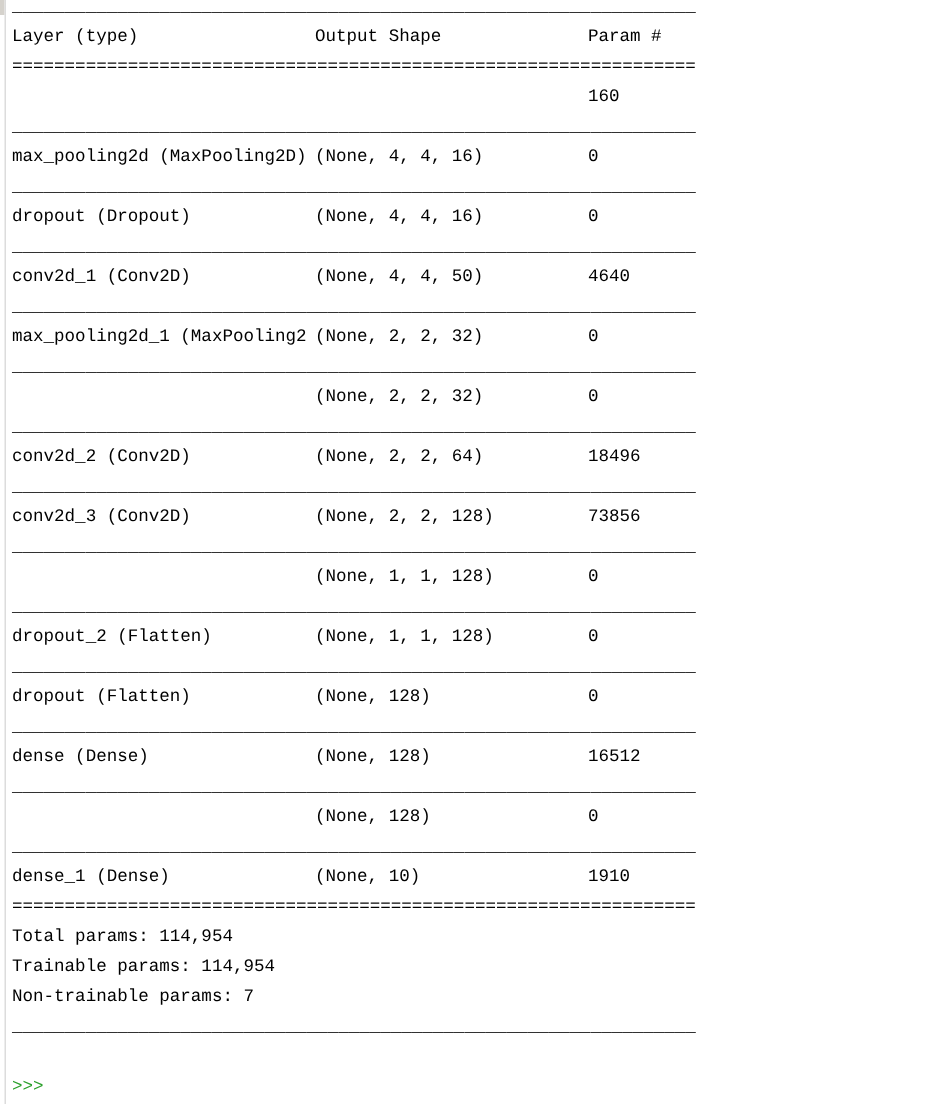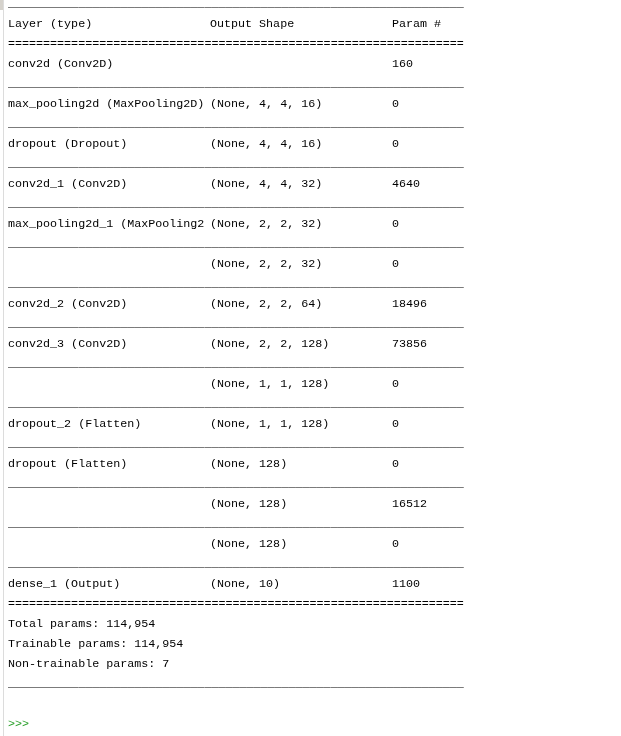--- a/index.html
+++ b/index.html
@@ -58,47 +58,47 @@
 </head>
 <body>
 
 <div class="page">
   <div class="corner-block"></div>
   <div class="left-border"></div>
   <div class="console" id="console">
       <div class="cline sep">_________________________________________________________________</div>
       <div class="cline"><span class="cell c1">Layer (type)</span><span class="cell c2">Output Shape</span><span class="cell c3">Param #</span></div>
       <div class="cline sep">=================================================================</div>
-      <div class="cline"><span class="cell c1">conv2d (Conv2D)</span><span class="cell c3">160</span></div>
+      <div class="cline"><span class="cell c3">160</span></div>
       <div class="cline sep">_________________________________________________________________</div>
       <div class="cline"><span class="cell c1">max_pooling2d (MaxPooling2D)</span><span class="cell c2">(None, 4, 4, 16)</span><span class="cell c3">0</span></div>
       <div class="cline sep">_________________________________________________________________</div>
       <div class="cline"><span class="cell c1">dropout (Dropout)</span><span class="cell c2">(None, 4, 4, 16)</span><span class="cell c3">0</span></div>
       <div class="cline sep">_________________________________________________________________</div>
-      <div class="cline"><span class="cell c1">conv2d_1 (Conv2D)</span><span class="cell c2">(None, 4, 4, 32)</span><span class="cell c3">4640</span></div>
+      <div class="cline"><span class="cell c1">conv2d_1 (Conv2D)</span><span class="cell c2">(None, 4, 4, 50)</span><span class="cell c3">4640</span></div>
       <div class="cline sep">_________________________________________________________________</div>
       <div class="cline"><span class="cell c1">max_pooling2d_1 (MaxPooling2</span><span class="cell c2">(None, 2, 2, 32)</span><span class="cell c3">0</span></div>
       <div class="cline sep">_________________________________________________________________</div>
       <div class="cline"><span class="cell c2">(None, 2, 2, 32)</span><span class="cell c3">0</span></div>
       <div class="cline sep">_________________________________________________________________</div>
       <div class="cline"><span class="cell c1">conv2d_2 (Conv2D)</span><span class="cell c2">(None, 2, 2, 64)</span><span class="cell c3">18496</span></div>
       <div class="cline sep">_________________________________________________________________</div>
       <div class="cline"><span class="cell c1">conv2d_3 (Conv2D)</span><span class="cell c2">(None, 2, 2, 128)</span><span class="cell c3">73856</span></div>
       <div class="cline sep">_________________________________________________________________</div>
       <div class="cline"><span class="cell c2">(None, 1, 1, 128)</span><span class="cell c3">0</span></div>
       <div class="cline sep">_________________________________________________________________</div>
       <div class="cline"><span class="cell c1">dropout_2 (Flatten)</span><span class="cell c2">(None, 1, 1, 128)</span><span class="cell c3">0</span></div>
       <div class="cline sep">_________________________________________________________________</div>
       <div class="cline"><span class="cell c1">dropout (Flatten)</span><span class="cell c2">(None, 128)</span><span class="cell c3">0</span></div>
       <div class="cline sep">_________________________________________________________________</div>
-      <div class="cline"><span class="cell c2">(None, 128)</span><span class="cell c3">16512</span></div>
+      <div class="cline"><span class="cell c1">dense (Dense)</span><span class="cell c2">(None, 128)</span><span class="cell c3">16512</span></div>
       <div class="cline sep">_________________________________________________________________</div>
       <div class="cline"><span class="cell c2">(None, 128)</span><span class="cell c3">0</span></div>
       <div class="cline sep">_________________________________________________________________</div>
-      <div class="cline"><span class="cell c1">dense_1 (Output)</span><span class="cell c2">(None, 10)</span><span class="cell c3">1100</span></div>
+      <div class="cline"><span class="cell c1">dense_1 (Dense)</span><span class="cell c2">(None, 10)</span><span class="cell c3">1910</span></div>
       <div class="cline sep">=================================================================</div>
       <div class="cline">Total params: 114,954</div>
       <div class="cline">Trainable params: 114,954</div>
       <div class="cline">Non-trainable params: 7</div>
       <div class="cline sep">_________________________________________________________________</div>
       <div class="cline"></div>
       <div class="cline" style="color: rgb(44, 160, 44);">&gt;&gt;&gt;</div>
     </div>
 </div>
 

